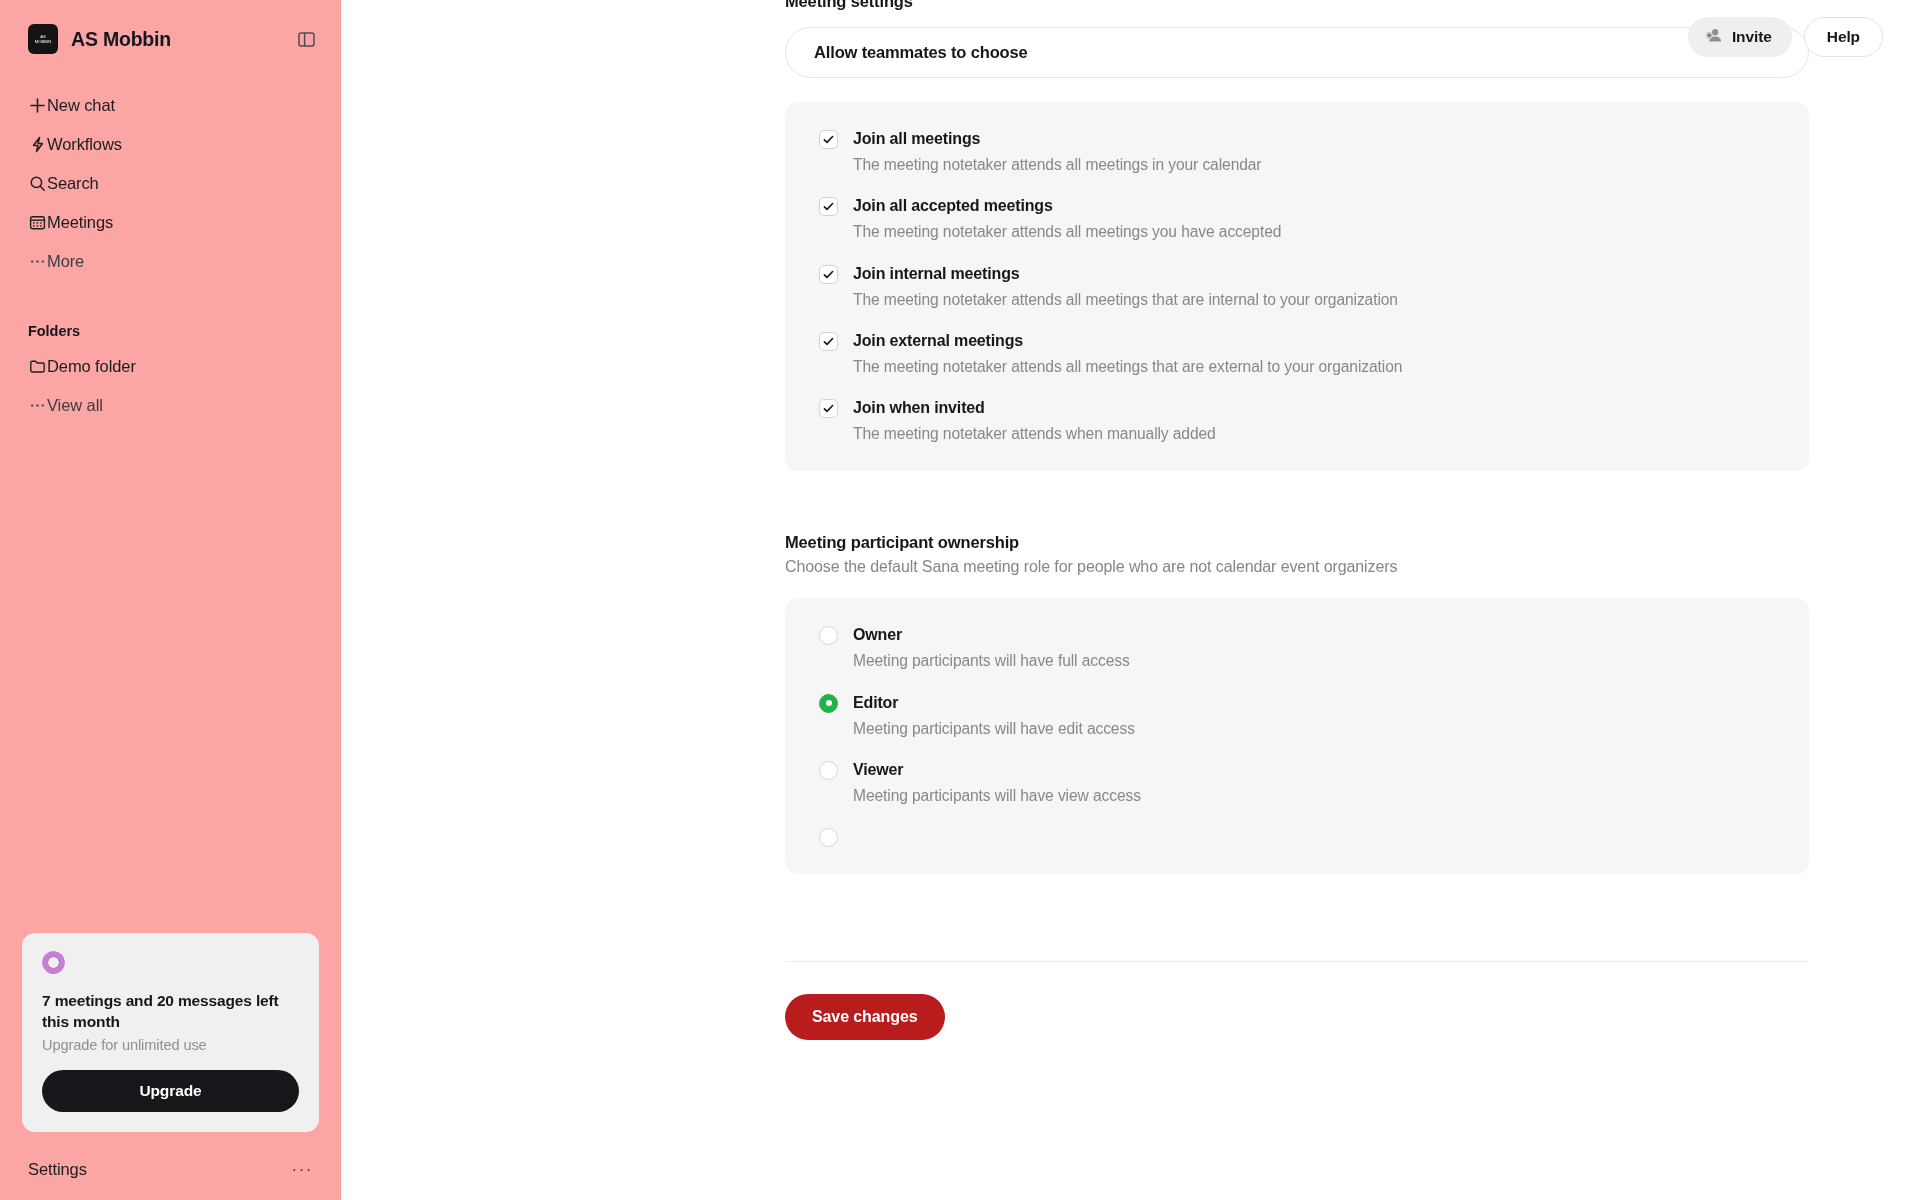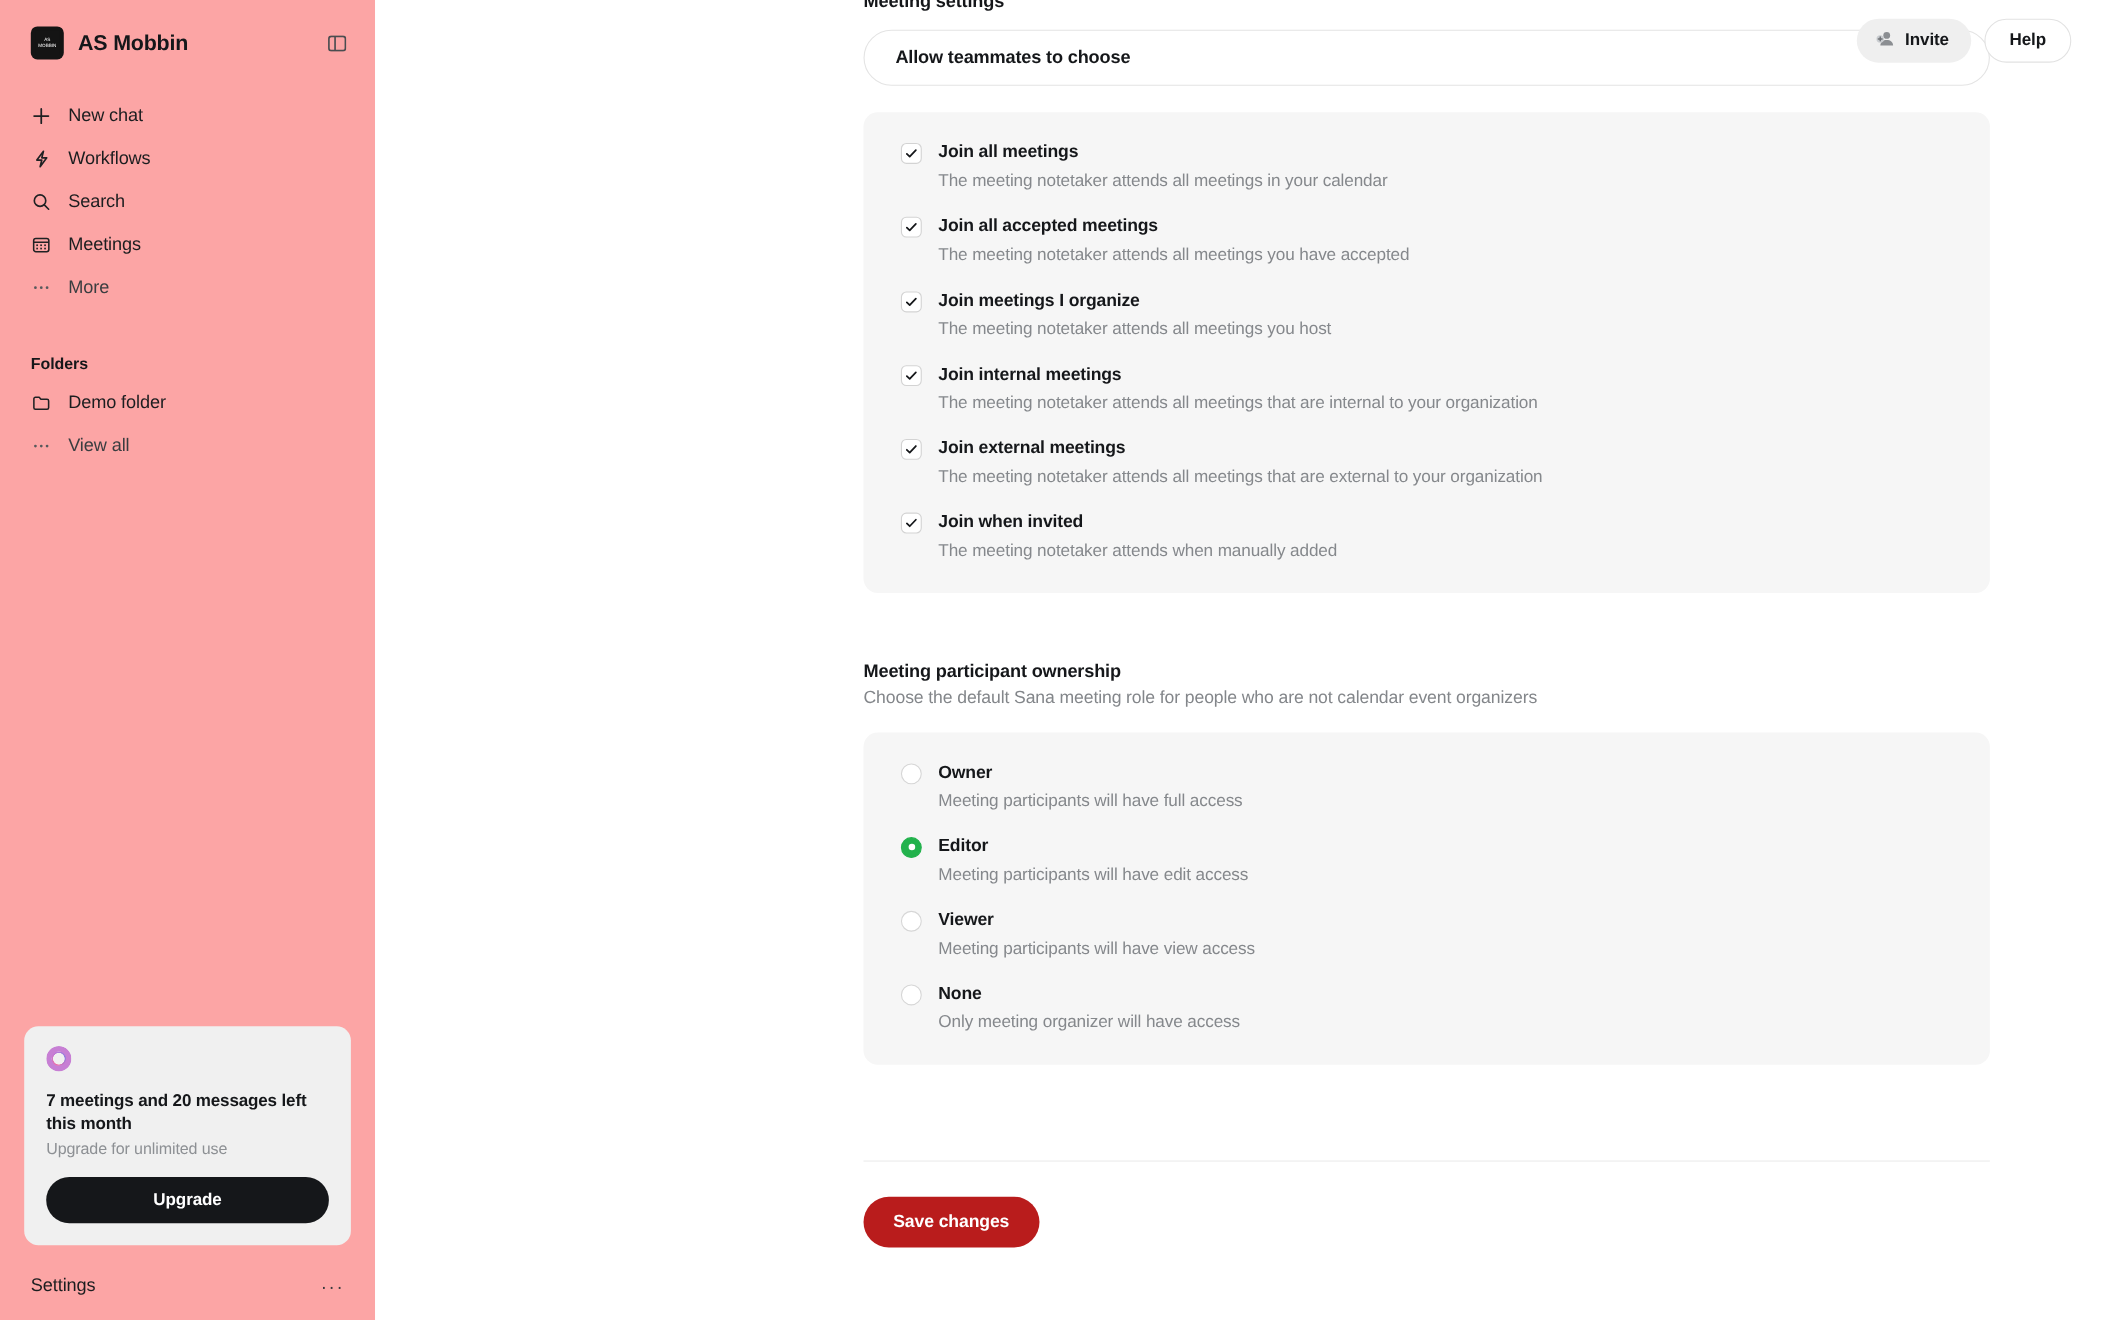--- a/index.html
+++ b/index.html
@@ -38,21 +38,21 @@
   .panel-toggle {
     margin-left: auto; width: 26px; height: 26px;
     display: flex; align-items: center; justify-content: center;
     border-radius: 6px; cursor: pointer;
   }
 
   .nav { margin-top: 16px; padding: 0 16px; }
   .nav-item {
     display: flex; align-items: center;
     height: 39px; padding: 0 12px; border-radius: 9px;
-    cursor: pointer; gap: 15px;
+    cursor: pointer; 
   }
   .nav-ico {
     width: 19px; height: 19px; flex: 0 0 19px;
     display: flex; align-items: center; justify-content: center;
     color: #1f2123;
   }
   .nav-label {
     font-size: 16.5px; color: #1b1d1f; font-weight: 400;
     letter-spacing: -0.1px; white-space: nowrap;
   }
@@ -398,53 +398,42 @@
             <span class="opt-desc" style="display:block">The meeting notetaker attends all meetings you have accepted</span>
           </span>
         </div>
         <div class="opt">
           <span class="cbox">
             <svg width="13" height="13" viewBox="0 0 13 13" fill="none" stroke="#15171a" stroke-width="1.6" stroke-linecap="round" stroke-linejoin="round">
                 <polyline points="2.4,6.9 5,9.4 10.6,3.5"></polyline>
               </svg>
           </span>
           <span class="opt-body">
-            <span class="opt-title" style="display:block">Join meetings I organize</span>
-            <span class="opt-desc" style="display:block">The meeting notetaker attends all meetings you host</span>
+            <span class="opt-title" style="display:block">Join internal meetings</span>
+            <span class="opt-desc" style="display:block">The meeting notetaker attends all meetings that are internal to your organization</span>
           </span>
         </div>
         <div class="opt">
           <span class="cbox">
             <svg width="13" height="13" viewBox="0 0 13 13" fill="none" stroke="#15171a" stroke-width="1.6" stroke-linecap="round" stroke-linejoin="round">
                 <polyline points="2.4,6.9 5,9.4 10.6,3.5"></polyline>
               </svg>
           </span>
           <span class="opt-body">
-            <span class="opt-title" style="display:block">Join internal meetings</span>
-            <span class="opt-desc" style="display:block">The meeting notetaker attends all meetings that are internal to your organization</span>
+            <span class="opt-title" style="display:block">Join external meetings</span>
+            <span class="opt-desc" style="display:block">The meeting notetaker attends all meetings that are external to your organization</span>
           </span>
         </div>
         <div class="opt">
           <span class="cbox">
             <svg width="13" height="13" viewBox="0 0 13 13" fill="none" stroke="#15171a" stroke-width="1.6" stroke-linecap="round" stroke-linejoin="round">
                 <polyline points="2.4,6.9 5,9.4 10.6,3.5"></polyline>
               </svg>
           </span>
           <span class="opt-body">
-            <span class="opt-title" style="display:block">Join external meetings</span>
-            <span class="opt-desc" style="display:block">The meeting notetaker attends all meetings that are external to your organization</span>
-          </span>
-        </div>
-        <div class="opt">
-          <span class="cbox">
-            <svg width="13" height="13" viewBox="0 0 13 13" fill="none" stroke="#15171a" stroke-width="1.6" stroke-linecap="round" stroke-linejoin="round">
-                <polyline points="2.4,6.9 5,9.4 10.6,3.5"></polyline>
-              </svg>
-          </span>
-          <span class="opt-body">
             <span class="opt-title" style="display:block">Join when invited</span>
             <span class="opt-desc" style="display:block">The meeting notetaker attends when manually added</span>
           </span>
         </div>
       </div>
 
       
       <div class="grp-head" style="margin-top:62px">
         <div class="grp-title">Meeting participant ownership</div>
         <div class="grp-sub">Choose the default Sana meeting role for people who are not calendar event organizers</div>
@@ -469,24 +458,20 @@
         </div>
         <div class="opt">
           <span class="radio"></span>
           <span class="opt-body">
             <span class="opt-title" style="display:block">Viewer</span>
             <span class="opt-desc" style="display:block">Meeting participants will have view access</span>
           </span>
         </div>
         <div class="opt">
           <span class="radio"></span>
-          <span class="opt-body">
-            <span class="opt-title" style="display:block">None</span>
-            <span class="opt-desc" style="display:block">Only meeting organizer will have access</span>
-          </span>
         </div>
       </div>
 
       <div class="divider" style="margin-top:87px"></div>
       <button class="btn-save">Save changes</button>
 
     </div>
   </main>
 </div>
 

